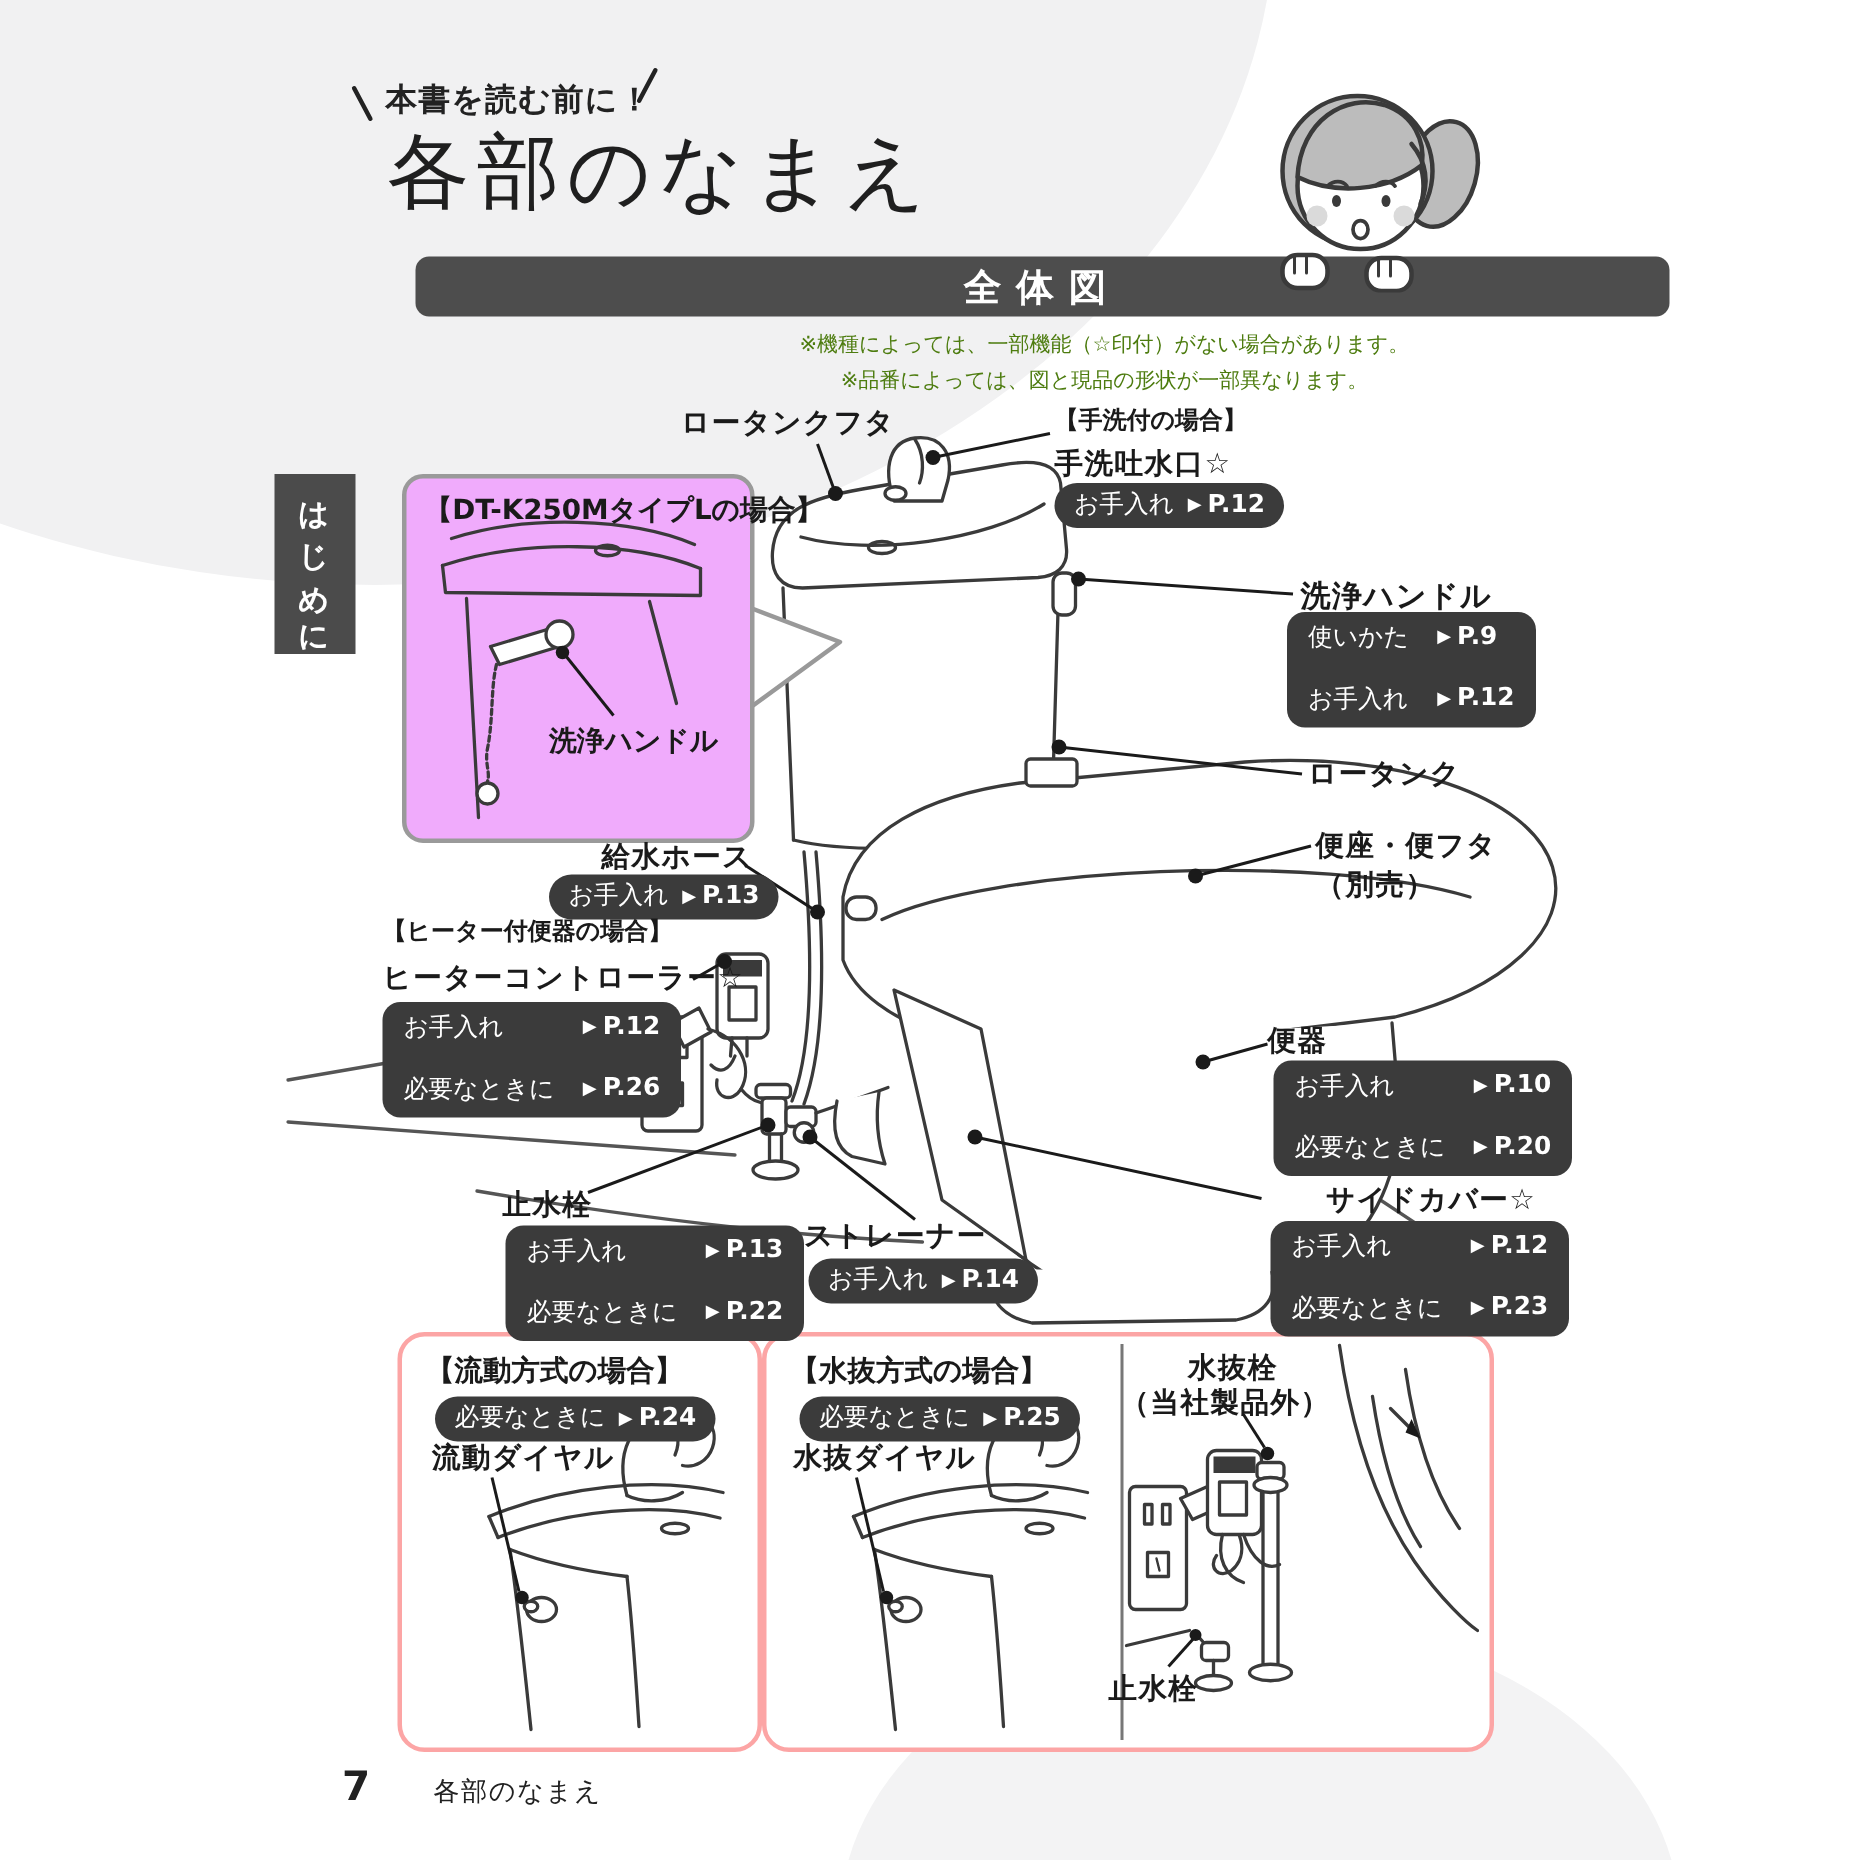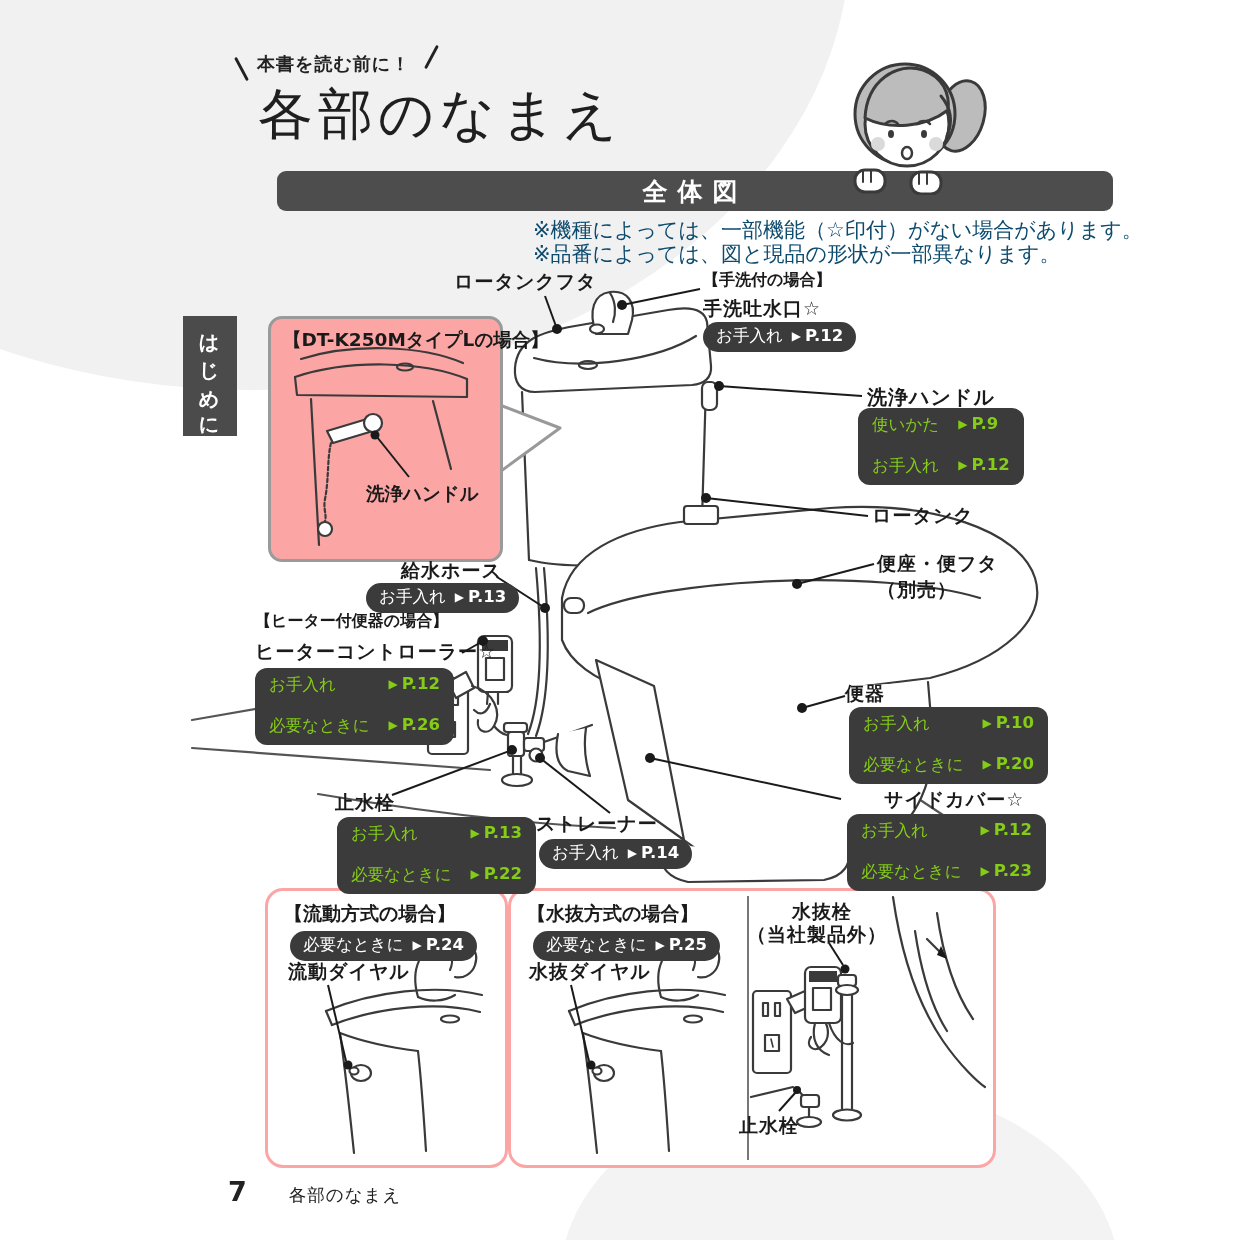--- a/index.html
+++ b/index.html
@@ -4,40 +4,40 @@
 <style>
   html,body{margin:0;padding:0;background:#e8e8e8;}
   .page{position:relative;width:1240px;height:1240px;background:#fff;overflow:hidden;
         font-family:"DejaVu Sans","Liberation Sans",sans-serif;color:#1a1a1a;margin:0 auto;}
   .blob{position:absolute;border-radius:50%;}
   .blob-tl{left:-350px;top:-510px;width:1200px;height:900px;background:#f1f1f2;}
   .blob-br{left:560px;top:1080px;width:560px;height:400px;background:#f3f3f4;}
   .side-tab{position:absolute;left:183px;top:316px;width:54px;height:120px;background:#4b4b4b;
             color:#fff;display:flex;align-items:center;justify-content:center;
             writing-mode:vertical-rl;text-orientation:upright;font-size:20px;font-weight:700;letter-spacing:5px;}
-  .tagline{position:absolute;left:257px;top:52px;font-size:18px;font-weight:600;letter-spacing:1px;color:#222;}
+  .tagline{position:absolute;left:257px;top:52px;font-size:21px;font-weight:600;letter-spacing:1px;color:#222;}
   .slash{position:absolute;width:3px;height:26px;background:#222;border-radius:2px;}
   .sl-l{left:240px;top:56px;transform:rotate(-28deg);}
   .sl-r{left:430px;top:44px;transform:rotate(28deg);}
   .title{position:absolute;left:258px;top:78px;margin:0;font-size:55px;font-weight:500;letter-spacing:5px;color:#1f1f1f;}
   .section-bar{position:absolute;left:277px;top:171px;width:836px;height:40px;background:#4d4d4d;border-radius:9px;
                display:flex;align-items:center;justify-content:center;z-index:1;}
   .section-bar span{color:#fff;font-size:25px;font-weight:700;letter-spacing:10px;}
   .girl{position:absolute;left:845px;top:50px;z-index:2;pointer-events:none;}
-  .notes{position:absolute;left:533px;top:218px;font-size:21px;line-height:24px;color:#0c4a6e;white-space:nowrap;}
+  .notes{position:absolute;left:533px;top:218px;font-size:14px;line-height:24px;color:#4d7c0f;white-space:nowrap;text-align:center;}
   .main-art{position:absolute;left:190px;top:268px;}
   .inset{position:absolute;left:268px;top:316px;width:229px;height:240px;border:3px solid #9a9a9a;
-         border-radius:14px;background:#fca5a5;z-index:1;}
+         border-radius:14px;background:#f0abfc;z-index:1;}
   .inset-title{position:absolute;left:12px;top:8px;font-size:18.5px;font-weight:700;white-space:nowrap;}
   .inset-label{position:absolute;left:95px;top:162px;font-size:18.5px;font-weight:600;white-space:nowrap;}
   .plabel{position:absolute;font-size:19px;font-weight:600;letter-spacing:1px;color:#1a1a1a;white-space:nowrap;z-index:2;}
   .phead{position:absolute;font-size:16px;font-weight:700;color:#1a1a1a;white-space:nowrap;z-index:2;}
   .pill{position:absolute;background:#3b3b3b;color:#fff;border-radius:16px;padding:3px 13px 5px;
         font-size:16.5px;font-weight:500;display:flex;gap:9px;align-items:baseline;white-space:nowrap;z-index:2;}
-  .multi{position:absolute;background:#3b3b3b;color:#84cc16;border-radius:12px;padding:6px 14px 8px;
+  .multi{position:absolute;background:#3b3b3b;color:#ffffff;border-radius:12px;padding:6px 14px 8px;
          font-size:16.5px;font-weight:500;display:grid;grid-template-columns:auto max-content;
          column-gap:14px;row-gap:2px;white-space:nowrap;z-index:2;gap:19px;}
   .bp{font-weight:700;}
   .bp::before{content:"▶";font-size:12px;margin-right:4px;position:relative;top:-1px;}
   .panel{position:absolute;top:888px;height:274px;border:3px solid #fca5a5;border-radius:18px;background:#fff;z-index:1;}
   .p1{left:265px;width:237px;}
   .p2{left:508px;width:482px;}
   .p-divider{position:absolute;left:236px;top:5px;bottom:5px;width:2px;background:#777;}
   .panel .phead{font-size:19px;}
   .footer{position:absolute;left:228px;top:1176px;display:flex;align-items:baseline;gap:42px;}

